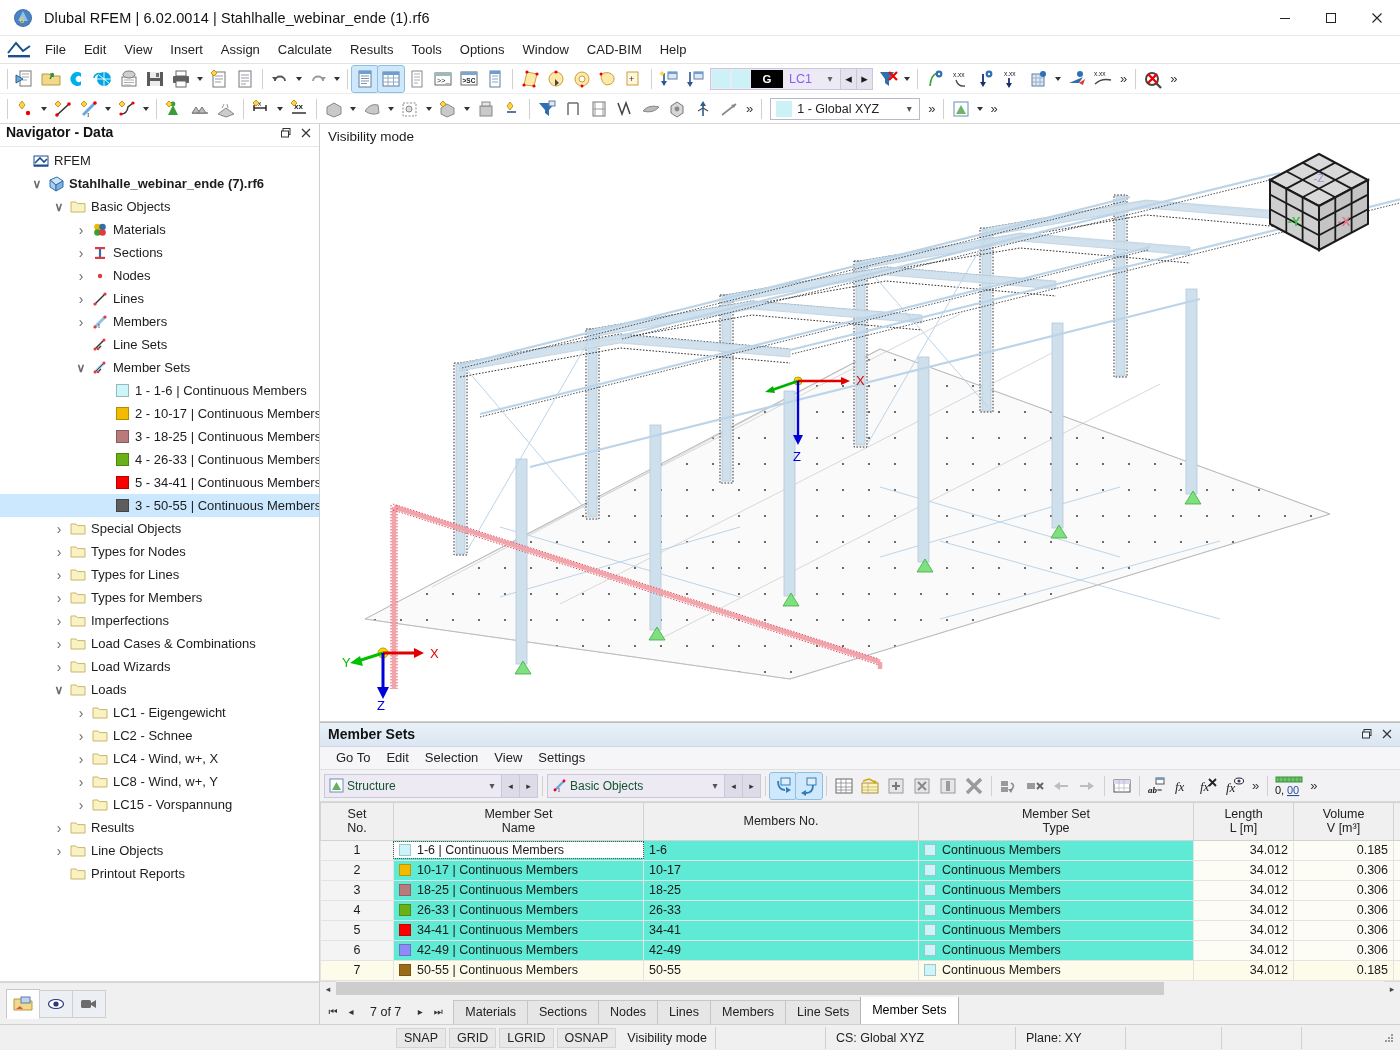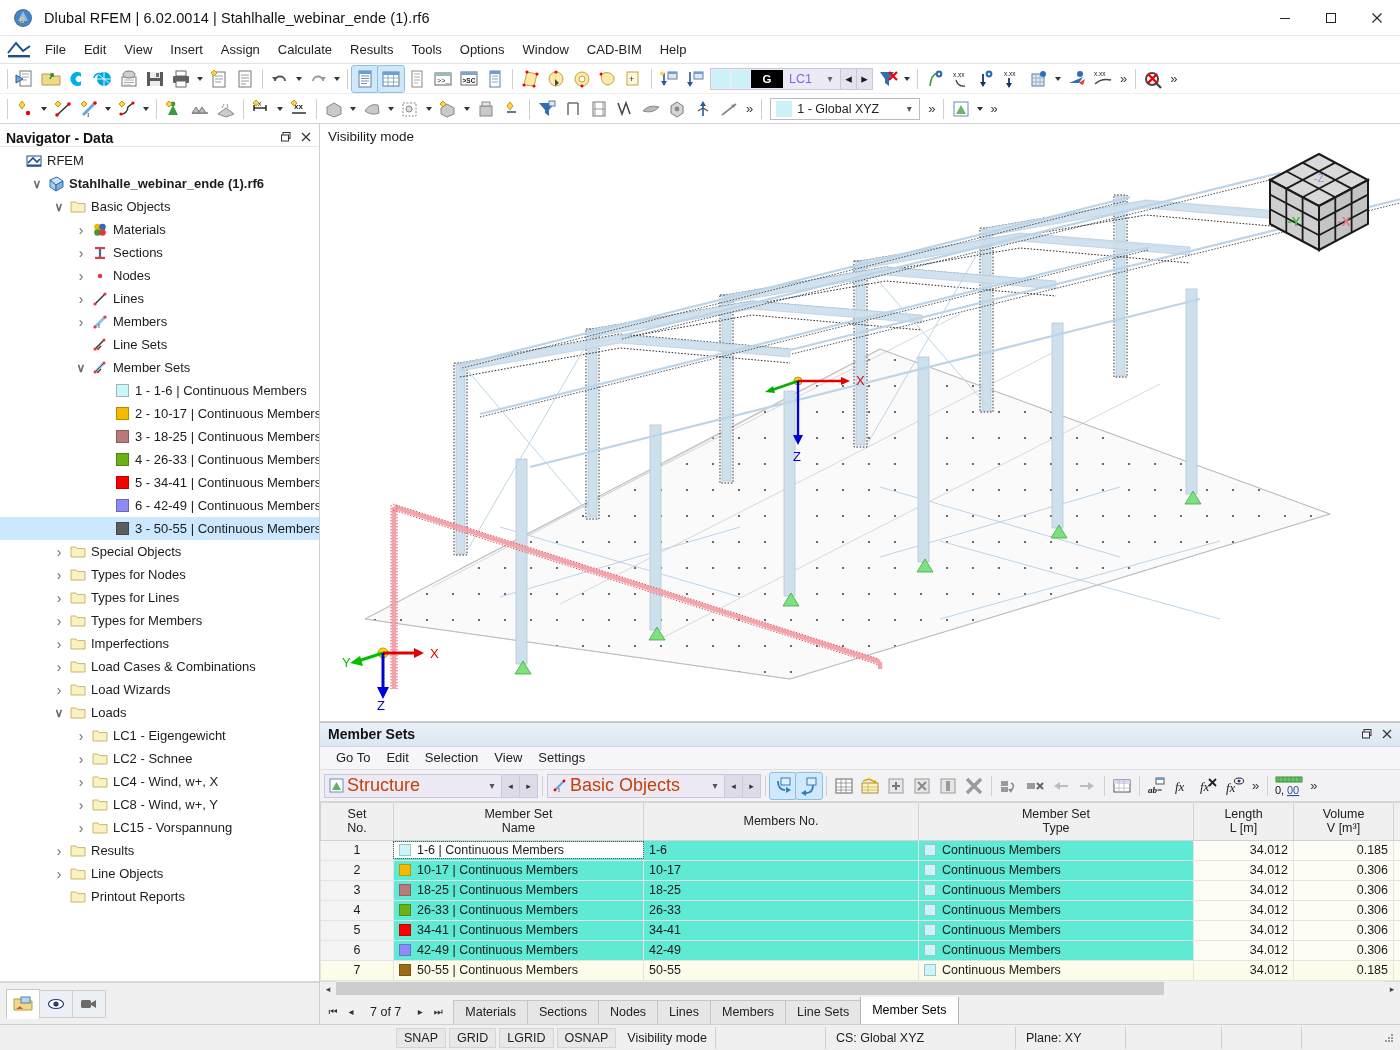--- a/index.html
+++ b/index.html
@@ -73,21 +73,21 @@
   .cs-combo .cs-sw { width: 16px; height: 16px; background: #ccf2f7; margin: 0 5px; }
   .cs-combo .cs-text { font-size: 12.5px; color: #222; flex: 1; }
   .cs-combo .cs-car { width: 20px; text-align: center; color: #555; font-size: 10px; }
 
   
   .body { flex: 1 1 auto; display: flex; min-height: 0; background: #f0f0f0; }
 
   
   .navigator { width: 320px; flex: 0 0 320px; display: flex; flex-direction: column;
                background: #ffffff; border-right: 1px solid #cfcfcf; }
-  .nav-header { height: 22px; display: flex; align-items: flex-end; padding: 0 4px 0 6px;
+  .nav-header { height: 22px; display: flex; align-items: flex-start; padding: 0 4px 0 6px;
                 background: #ffffff; }
   .nav-title { font-weight: bold; font-size: 14px; color: #111; }
   .nav-hbtns { margin-left: auto; display: flex; gap: 2px; }
   .nav-hbtn { width: 18px; height: 18px; display: flex; align-items: center; justify-content: center; color: #333; }
   .nav-tree { flex: 1 1 auto; overflow: hidden; padding: 2px 0 0 0; border-top: 1px solid #e8e8e8;
               border-bottom: 1px solid #d8d8d8; }
   .tnode { display: flex; align-items: center; height: 23px; padding-right: 4px; white-space: nowrap; }
   .tnode.sel { background: #cce8ff; }
   .tw { width: 18px; flex: 0 0 18px; display: flex; align-items: center; justify-content: center;
         color: #6b6b6b; font-size: 11px; }
@@ -120,21 +120,21 @@
   .tp-title { font-weight: bold; font-size: 14px; color: #111; }
   .tp-hbtns { margin-left: auto; display: flex; gap: 2px; }
   .tp-menu { height: 24px; display: flex; align-items: center; background: #f6f6f8; padding-left: 8px;
              border-bottom: 1px solid #e0e0e0; }
   .tpm-item { padding: 2px 8px; font-size: 13px; color: #222; border-radius: 2px; }
   .tp-toolbar { height: 32px; display: flex; align-items: center; background: #f2f2f4; padding-left: 4px;
                 border-bottom: 1px solid #d9d9d9; overflow: hidden; white-space: nowrap; }
   .sel-combo { display: inline-flex; align-items: center; height: 24px; min-width: 178px;
                background: #edeaf4; border: 1px solid #cbc7db; }
   .sel-combo .sc-ico { width: 22px; display: flex; align-items: center; justify-content: center; }
-  .sel-combo .sc-text { flex: 1; font-size: 18px; color: #c2410c; }
+  .sel-combo .sc-text { flex: 1; font-size: 12px; color: #14532d; }
   .sel-combo .sc-car { width: 18px; text-align: center; color: #555; font-size: 10px; }
   .spin { width: 18px; height: 24px; display: inline-flex; align-items: center; justify-content: center;
           background: #dedbe8; border: 1px solid #cbc7db; border-left: none; color: #333; font-size: 9px; }
 
   
   .gridwrap { flex: 1 1 auto; display: flex; flex-direction: column; min-height: 0; background: #fff; }
   table.grid { width: 100%; border-collapse: collapse; table-layout: fixed; }
   table.grid th {
     background: #f0f0f0; border: 1px solid #d2d2d2; font-weight: normal; font-size: 12.5px;
     color: #222; padding: 2px 4px; text-align: center; height: 38px; vertical-align: middle;
@@ -735,41 +735,41 @@
               </svg>
           </div>
           <div class="nav-hbtn">
             <svg width="12" height="12" viewBox="0 0 12 12">
                 <path d="M2 2 L10 10 M10 2 L2 10" stroke="#333" stroke-width="1.2"></path>
               </svg>
           </div>
         </div>
       </div>
       <div class="nav-tree" id="nav-tree">
-          <div class="tnode" style="padding-left: 6px;">
+          <div class="tnode" style="padding-left: 13px;">
             <span class="tw"></span>
             <span class="tico">
               <svg width="16" height="16" viewBox="0 0 16 16">
                 <rect x="1" y="3" width="14" height="10" fill="#fff" stroke="#1d4f8c"></rect>
                 <path d="M2 10 L7 5 L11 9 L14 6" stroke="#1d4f8c" stroke-width="1.6" fill="none"></path>
                 <rect x="1" y="11.5" width="14" height="2" fill="#1d4f8c"></rect>
               </svg>
             </span>
             <span class="tlabel">RFEM</span>
           </div>
           <div class="tnode bold" style="padding-left: 28px;">
             <span class="tw" style="font-size: 12px; font-weight: bold;">∨</span>
             <span class="tico">
               <svg width="16" height="16" viewBox="0 0 16 16">
                 <path d="M2 4 L9 1 L15 5 L8 9Z" fill="#cfe3f5" stroke="#2f6fb0"></path>
                 <path d="M2 4 v7 L8 15 V9Z" fill="#a9cdea" stroke="#2f6fb0"></path>
                 <path d="M8 9 v6 L15 11 V5Z" fill="#7fb3dd" stroke="#2f6fb0"></path>
               </svg>
             </span>
-            <span class="tlabel">Stahlhalle_webinar_ende (1).rf6</span>
+            <span class="tlabel">Stahlhalle_webinar_ende (7).rf6</span>
           </div>
           <div class="tnode" style="padding-left: 50px;">
             <span class="tw" style="font-size: 12px; font-weight: bold;">∨</span>
             <span class="tico">
               <svg width="16" height="16" viewBox="0 0 16 16">
                 <path d="M1 3h5l1.4 1.6H15V13H1Z" fill="#fbf2c4" stroke="#c9b76a"></path>
               </svg>
             </span>
             <span class="tlabel">Basic Objects</span>
           </div>
@@ -882,27 +882,20 @@
               <span class="swatch" style="background:#6ab017"></span>
             </span>
             <span class="tlabel">4 - 26-33 | Continuous Members</span>
           </div>
           <div class="tnode" style="padding-left: 94px;">
             <span class="tw"></span>
             <span class="tico">
               <span class="swatch" style="background:#fb0000"></span>
             </span>
             <span class="tlabel">5 - 34-41 | Continuous Members</span>
-          </div>
-          <div class="tnode" style="padding-left: 94px;">
-            <span class="tw"></span>
-            <span class="tico">
-              <span class="swatch" style="background:#8d8cf7"></span>
-            </span>
-            <span class="tlabel">6 - 42-49 | Continuous Members</span>
           </div>
           <div class="tnode sel" style="padding-left: 94px;">
             <span class="tw"></span>
             <span class="tico">
               <span class="swatch" style="background:#5d5d5d"></span>
             </span>
             <span class="tlabel">3 - 50-55 | Continuous Members</span>
           </div>
           <div class="tnode" style="padding-left: 50px;">
             <span class="tw" style="font-size: 14px;">›</span>

